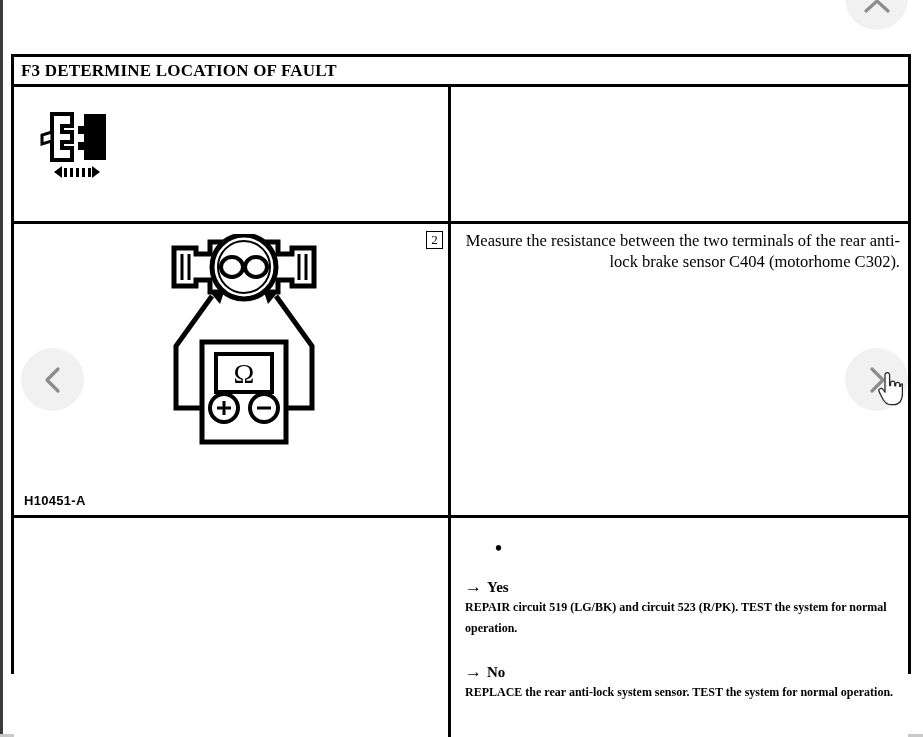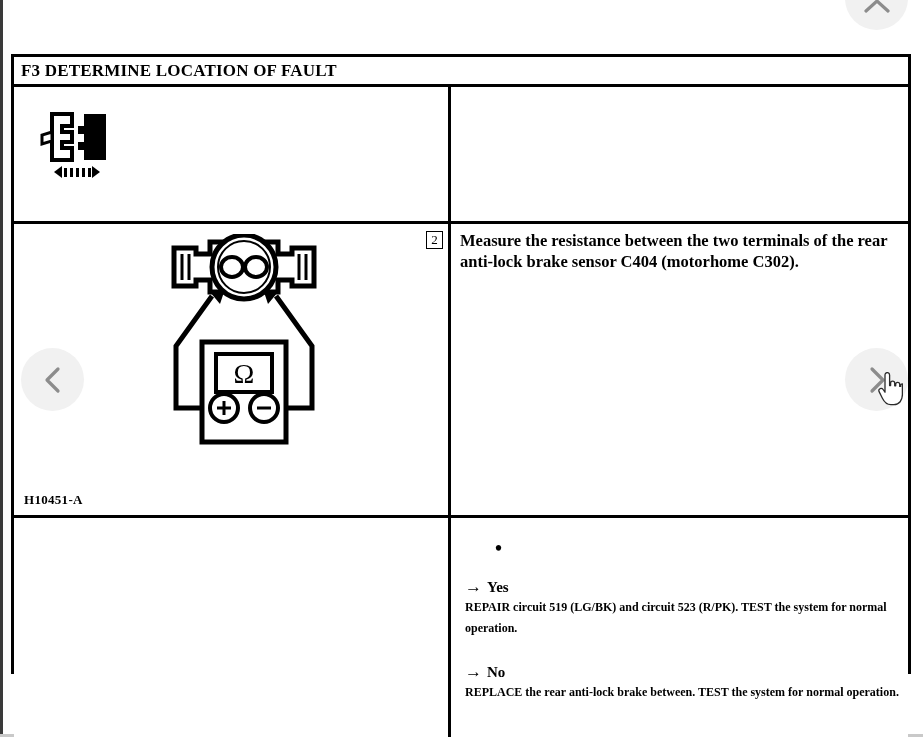--- a/index.html
+++ b/index.html
@@ -96,39 +96,39 @@
     font-family: "Liberation Serif", serif;
     line-height: 15px;
     text-align: center;
     color: #000;
   }
   .instruction {
     position: absolute;
     left: 9px; top: 6px;
     right: 8px;
     font-family: "Liberation Serif", serif;
-    font-weight: bold;
+    font-weight: normal;
     font-size: 16.5px;
     line-height: 21px;
     color: #000;
+    text-align: right;
   }
 
   .meter-graphic {
     position: absolute;
     left: 150px; top: 10px;
     width: 160px; height: 215px;
   }
   .fig-id {
     position: absolute;
     left: 10px; bottom: 7px;
     font-size: 13px;
     font-weight: bold;
     letter-spacing: 0.3px;
     color: #000;
-    font-family: Liberation Serif, serif;
   }
 
   
   .result-block {
     position: absolute;
     left: 0; top: 0; right: 0; bottom: 0;
     padding: 22px 4px 0 14px;
     font-family: "Liberation Serif", serif;
     color: #000;
   }
@@ -294,21 +294,21 @@
               <span>Yes</span>
             </div>
             <div class="answer-body">REPAIR circuit 519 (LG/BK) and circuit 523 (R/PK). TEST the system for normal operation.</div>
           </div>
 
           <div class="answer-group second">
             <div class="answer-head">
               <span class="arrow">→</span>
               <span>No</span>
             </div>
-            <div class="answer-body">REPLACE the rear anti-lock brake between. TEST the system for normal operation.</div>
+            <div class="answer-body">REPLACE the rear anti-lock system sensor. TEST the system for normal operation.</div>
           </div>
 
         </div>
       </div>
     </div>
 
   </div>
 
   <div class="nav-btn nav-prev">
     <svg class="chev" width="22" height="30" viewBox="0 0 22 30">

